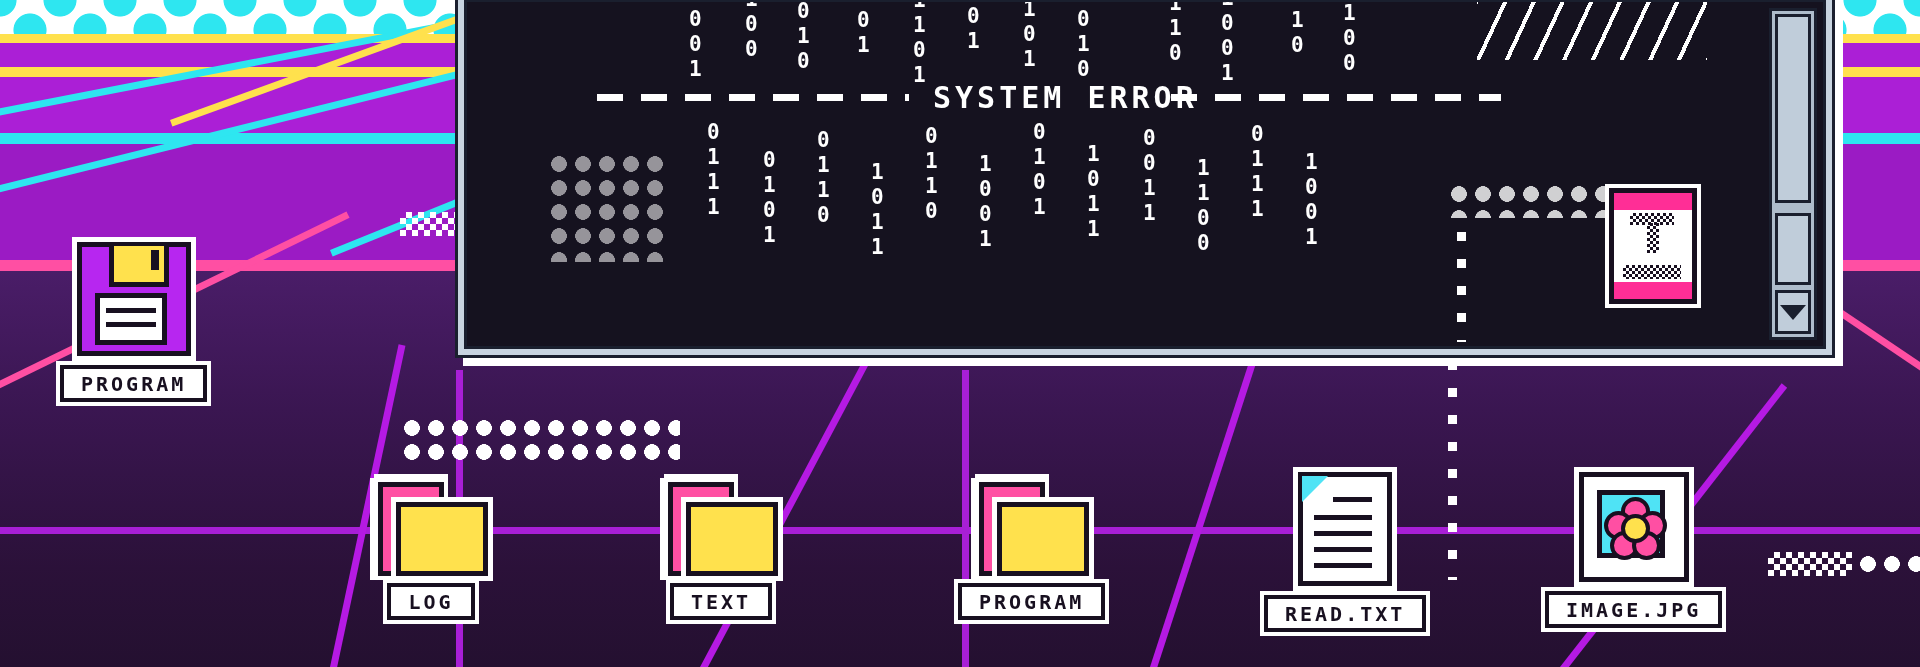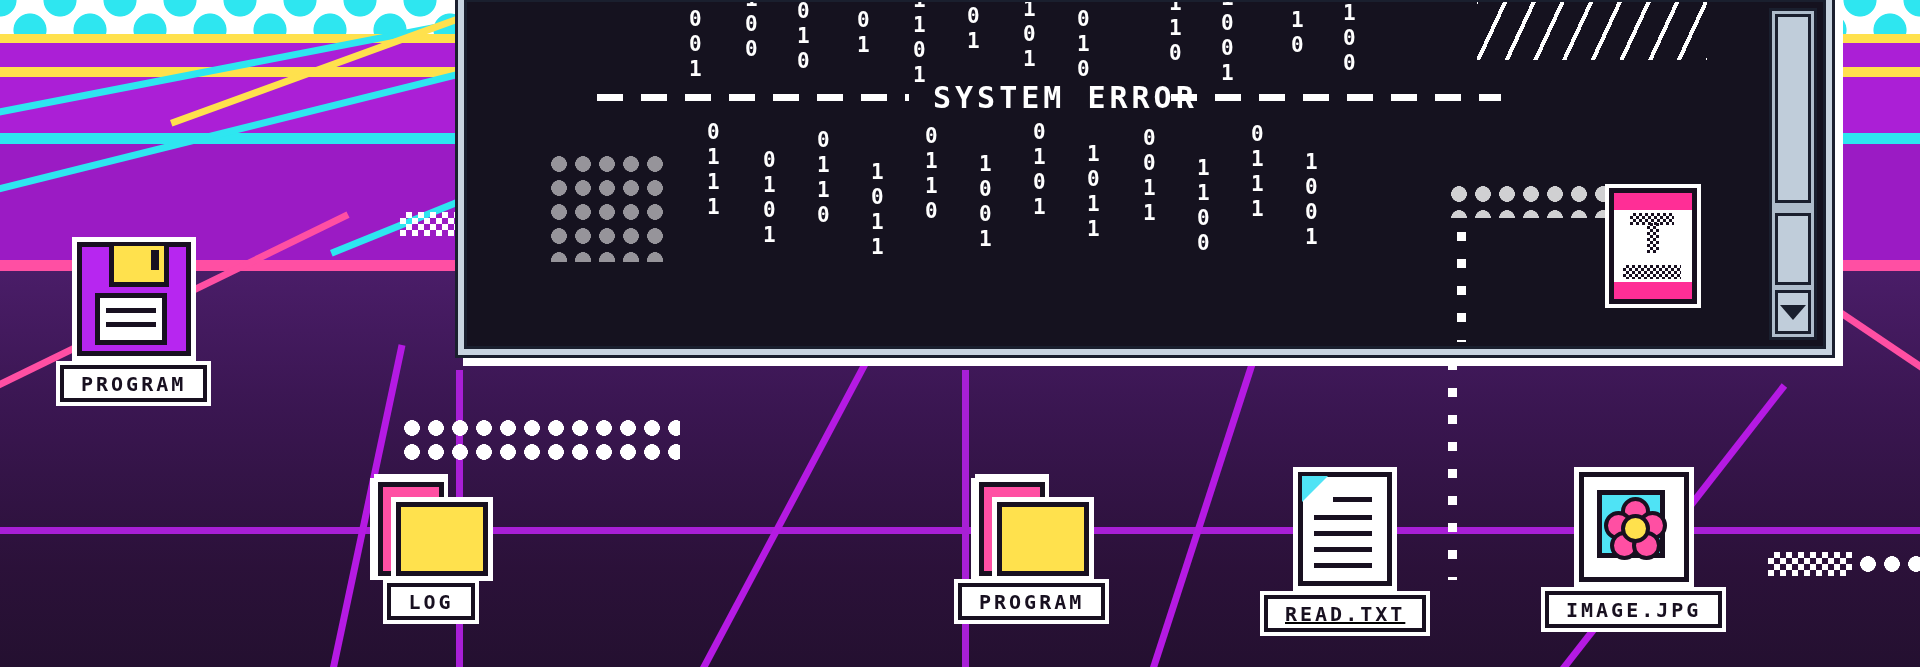--- a/index.html
+++ b/index.html
@@ -216,32 +216,41 @@
   <div class="icon-item" style="left:378px;top:482px;">
     <div class="icon-art">
       <div class="folder">
         <div class="back"></div>
         <div class="front"></div>
       </div>
     </div>
     <div class="label">LOG</div>
   </div>
 
-
-  <div class="icon-item" style="left:958px;top:482px;">
+  <div class="icon-item" style="left:668px;top:482px;">
     <div class="icon-art">
       <div class="folder">
         <div class="back"></div>
         <div class="front"></div>
       </div>
     </div>
+    <div class="label">TEXT</div>
+  </div>
+
+  <div class="icon-item" style="left:958px;top:482px;">
+    <div class="icon-art">
+      <div class="folder">
+        <div class="back"></div>
+        <div class="front"></div>
+      </div>
+    </div>
     <div class="label">PROGRAM</div>
   </div>
 
-  <div class="icon-item" style="left:1264px;top:472px;text-decoration:underline;">
+  <div class="icon-item" style="left:1264px;top:472px;">
     <div class="icon-art">
       <div class="doc">
         <div class="fold"></div>
         <div class="ln s" style="top:20px;"></div>
         <div class="ln" style="top:38px;"></div>
         <div class="ln" style="top:54px;"></div>
         <div class="ln" style="top:70px;"></div>
         <div class="ln" style="top:86px;"></div>
       </div>
     </div>

